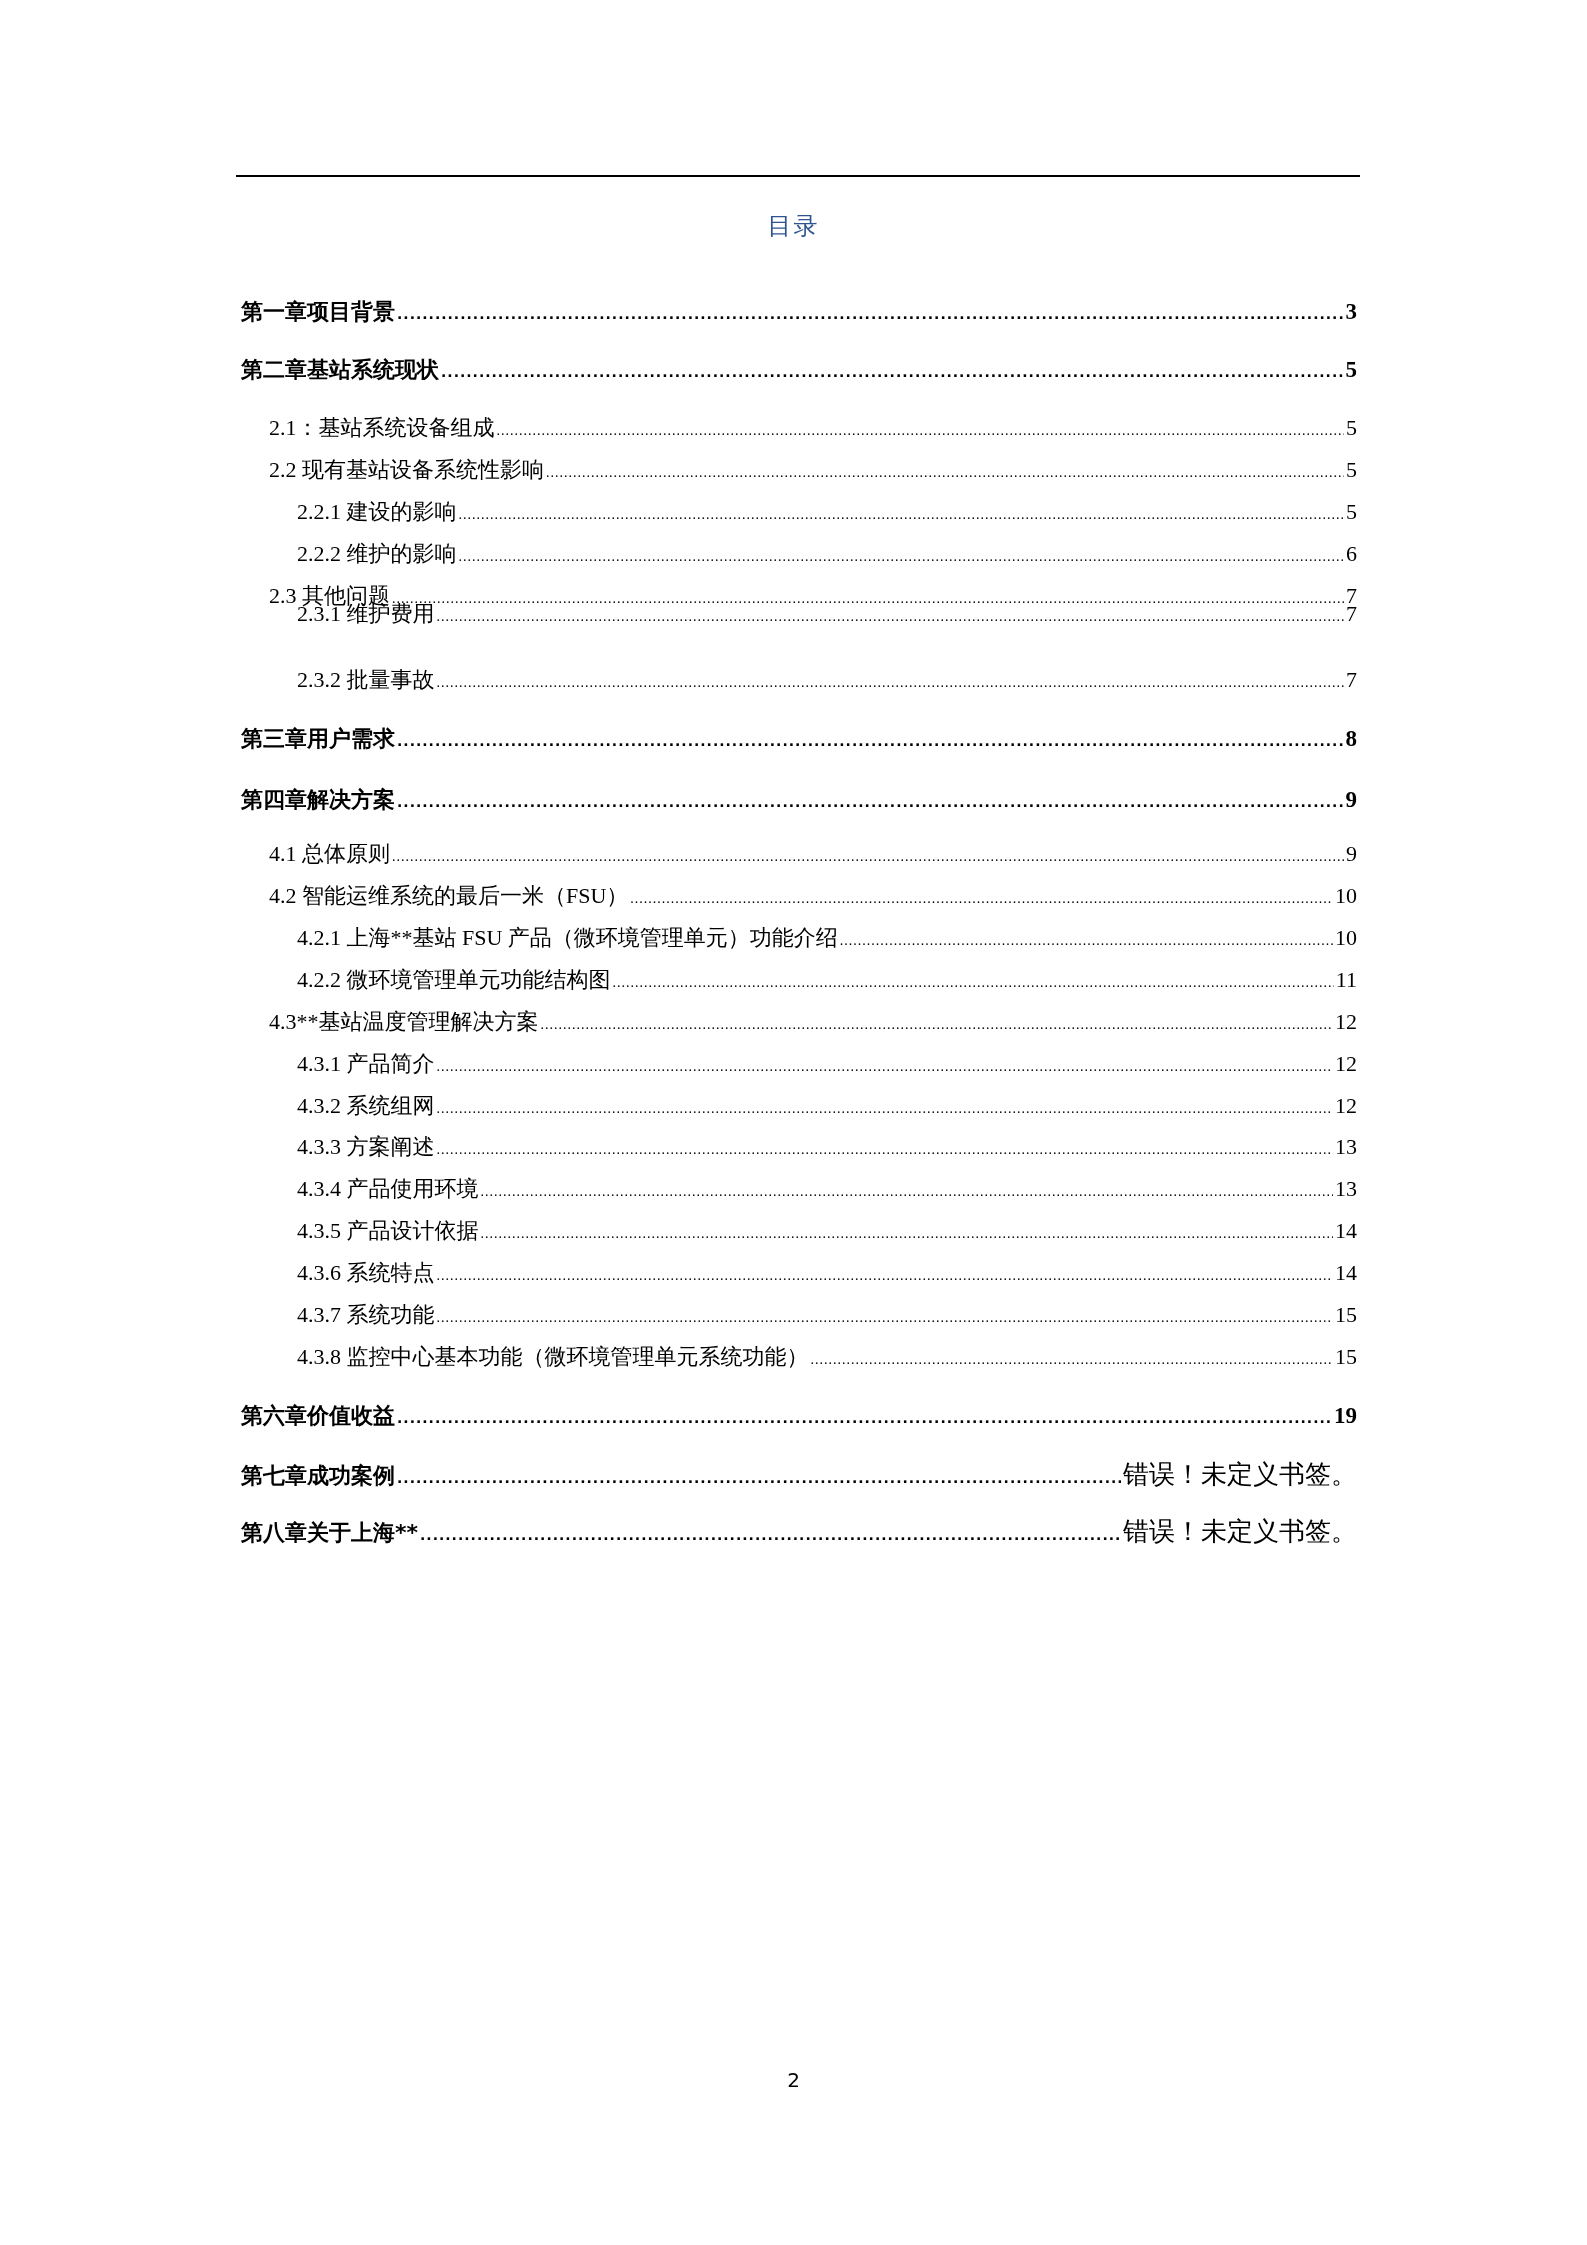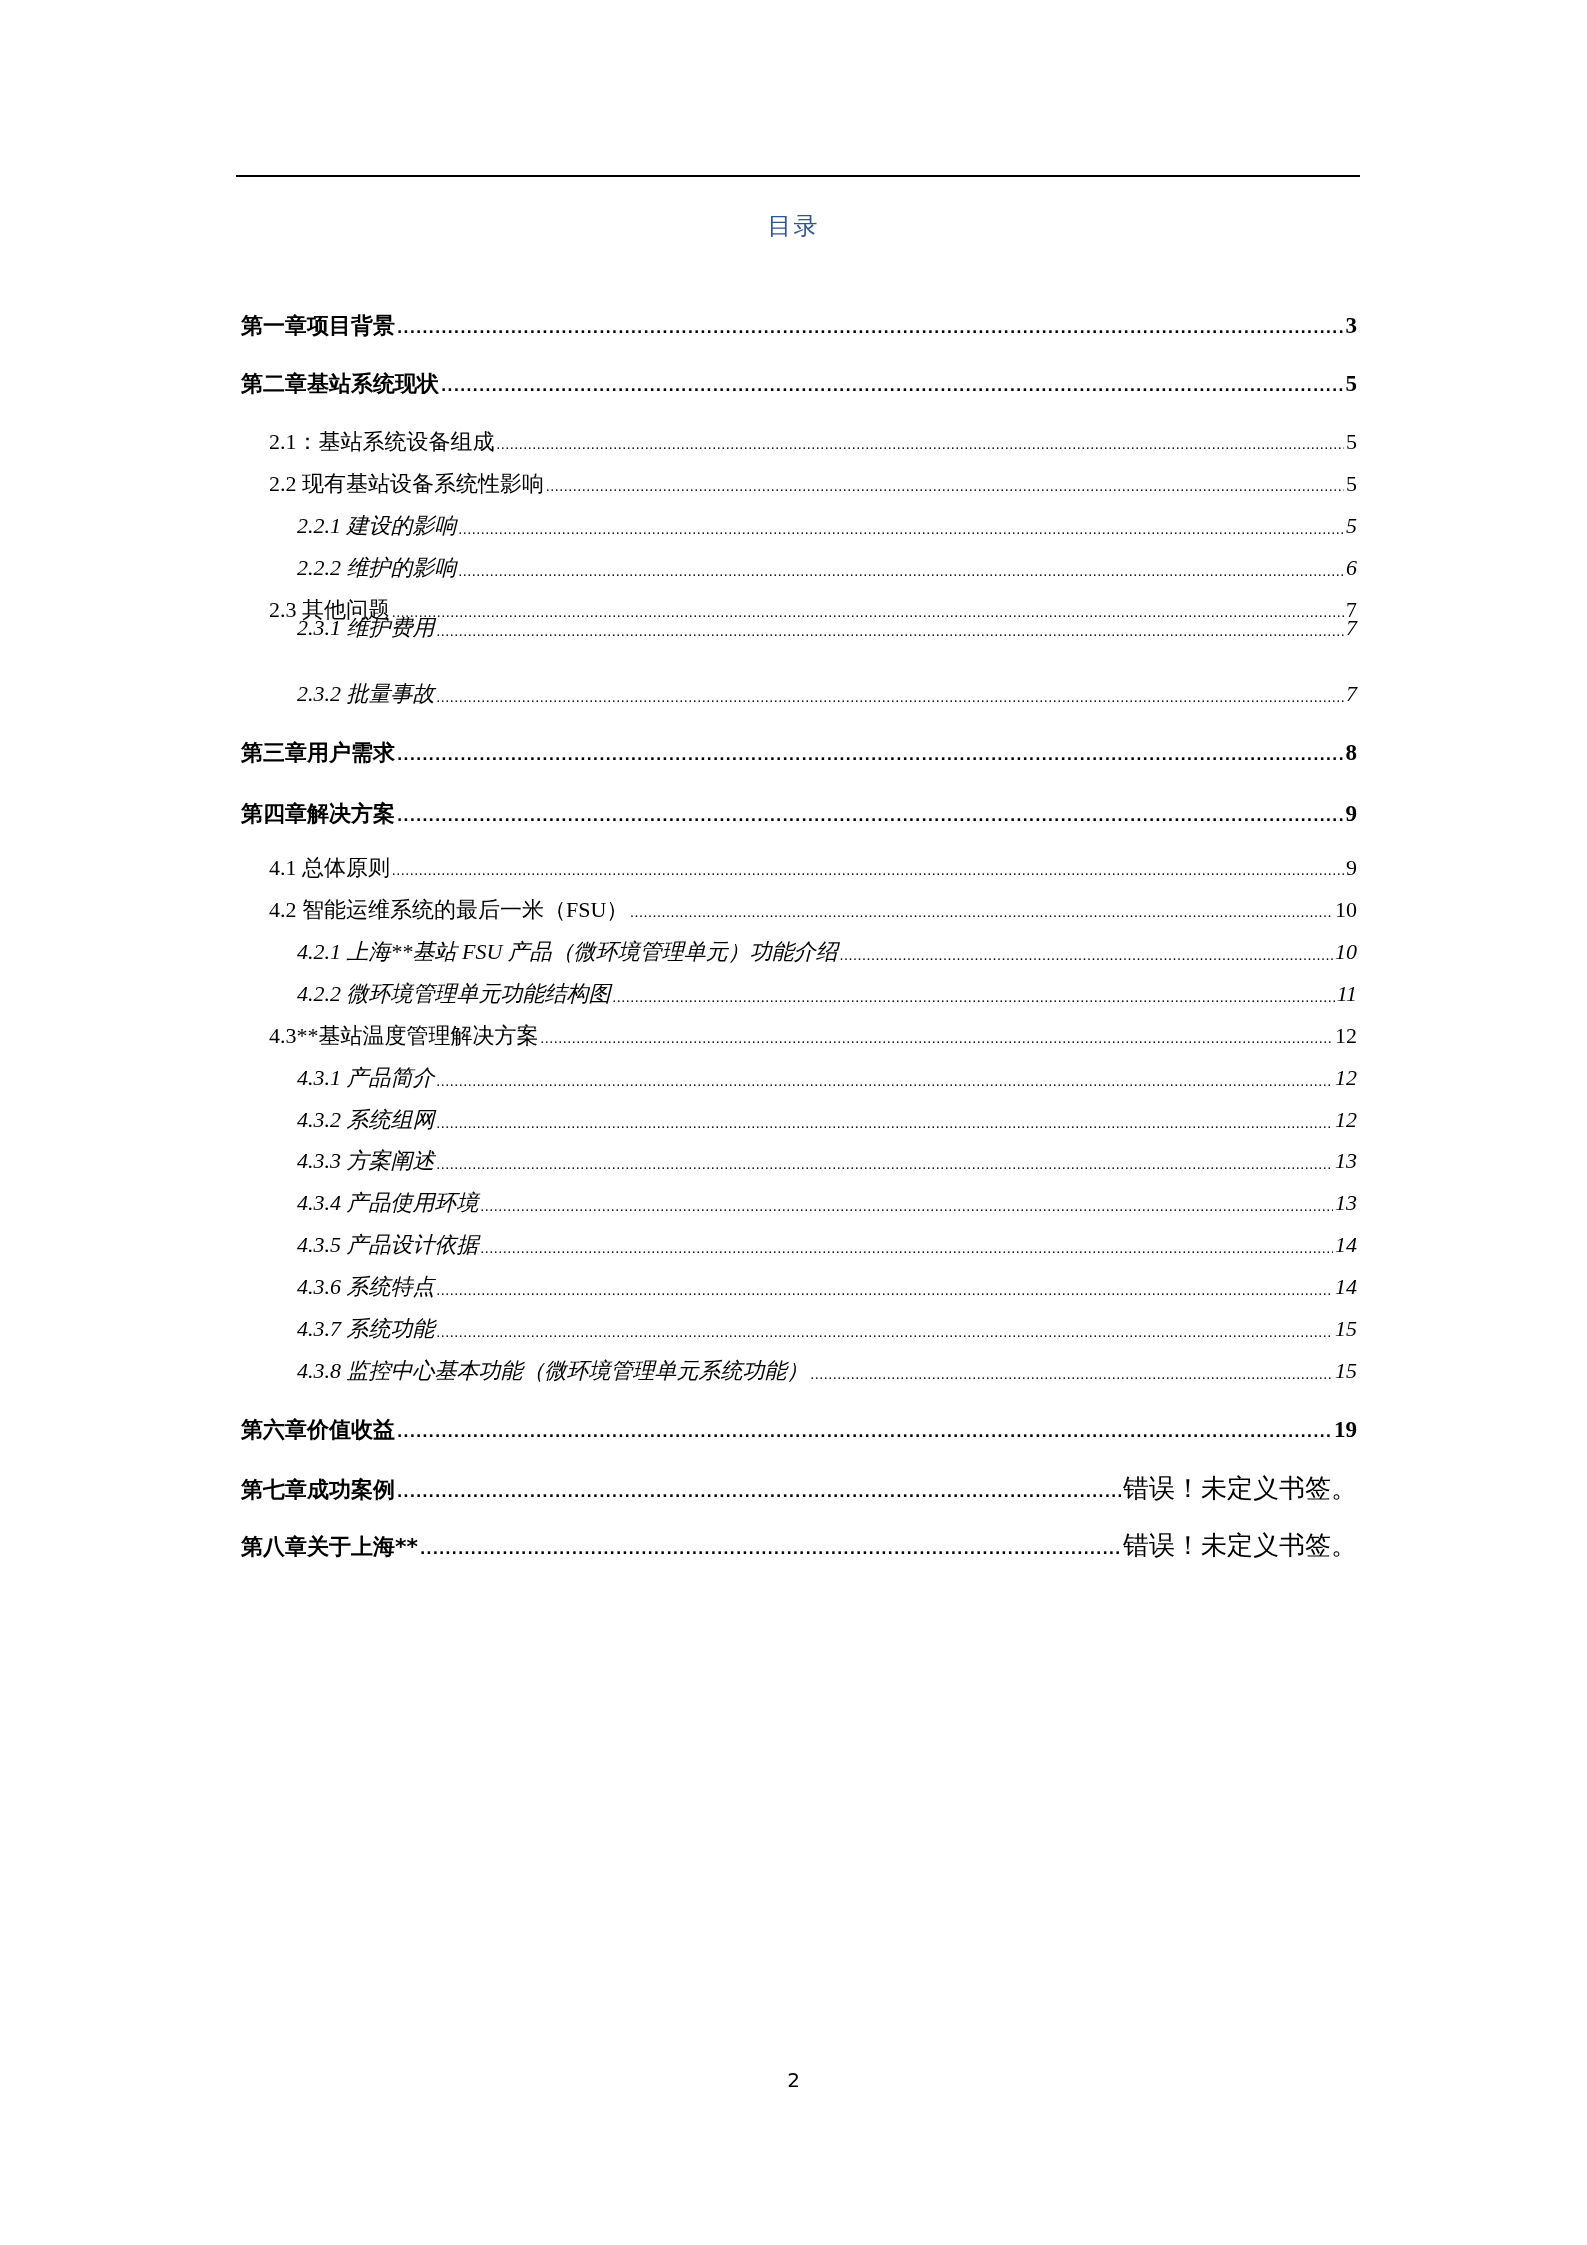--- a/index.html
+++ b/index.html
@@ -40,21 +40,20 @@
     width: 1116px;
   }
   .entry {
     position: absolute;
     left: 0;
     width: 1116px;
     display: flex;
     align-items: baseline;
     white-space: nowrap;
     line-height: 1;
-    margin-top: 14px;
   }
   .entry .label { flex: 0 0 auto; }
   .entry .leader {
     flex: 1 1 auto;
     overflow: hidden;
     margin: 0 2px;
     color: #000;
   }
   .entry .leader::after {
     content: "................................................................................................................................................................................................................................................................................................................................................................";
@@ -73,25 +72,23 @@
 
   .lvl2 {
     font-family: "Liberation Serif", "DejaVu Serif", serif;
     font-size: 22px;
     padding-left: 28px;
     box-sizing: border-box;
   }
   .lvl2 .leader { font-size: 14px; }
   .lvl3 {
     font-family: "Liberation Serif", "DejaVu Serif", serif;
-    font-style: italic;
     font-size: 22px;
     padding-left: 56px;
     box-sizing: border-box;
-    align-items: flex-end;
   }
   .lvl3 .leader { font-size: 14px; font-style: normal; }
 
   .page-number {
     position: absolute;
     left: 0;
     width: 1587px;
     top: 2068px;
     text-align: center;
     font-family: "DejaVu Sans", sans-serif;

